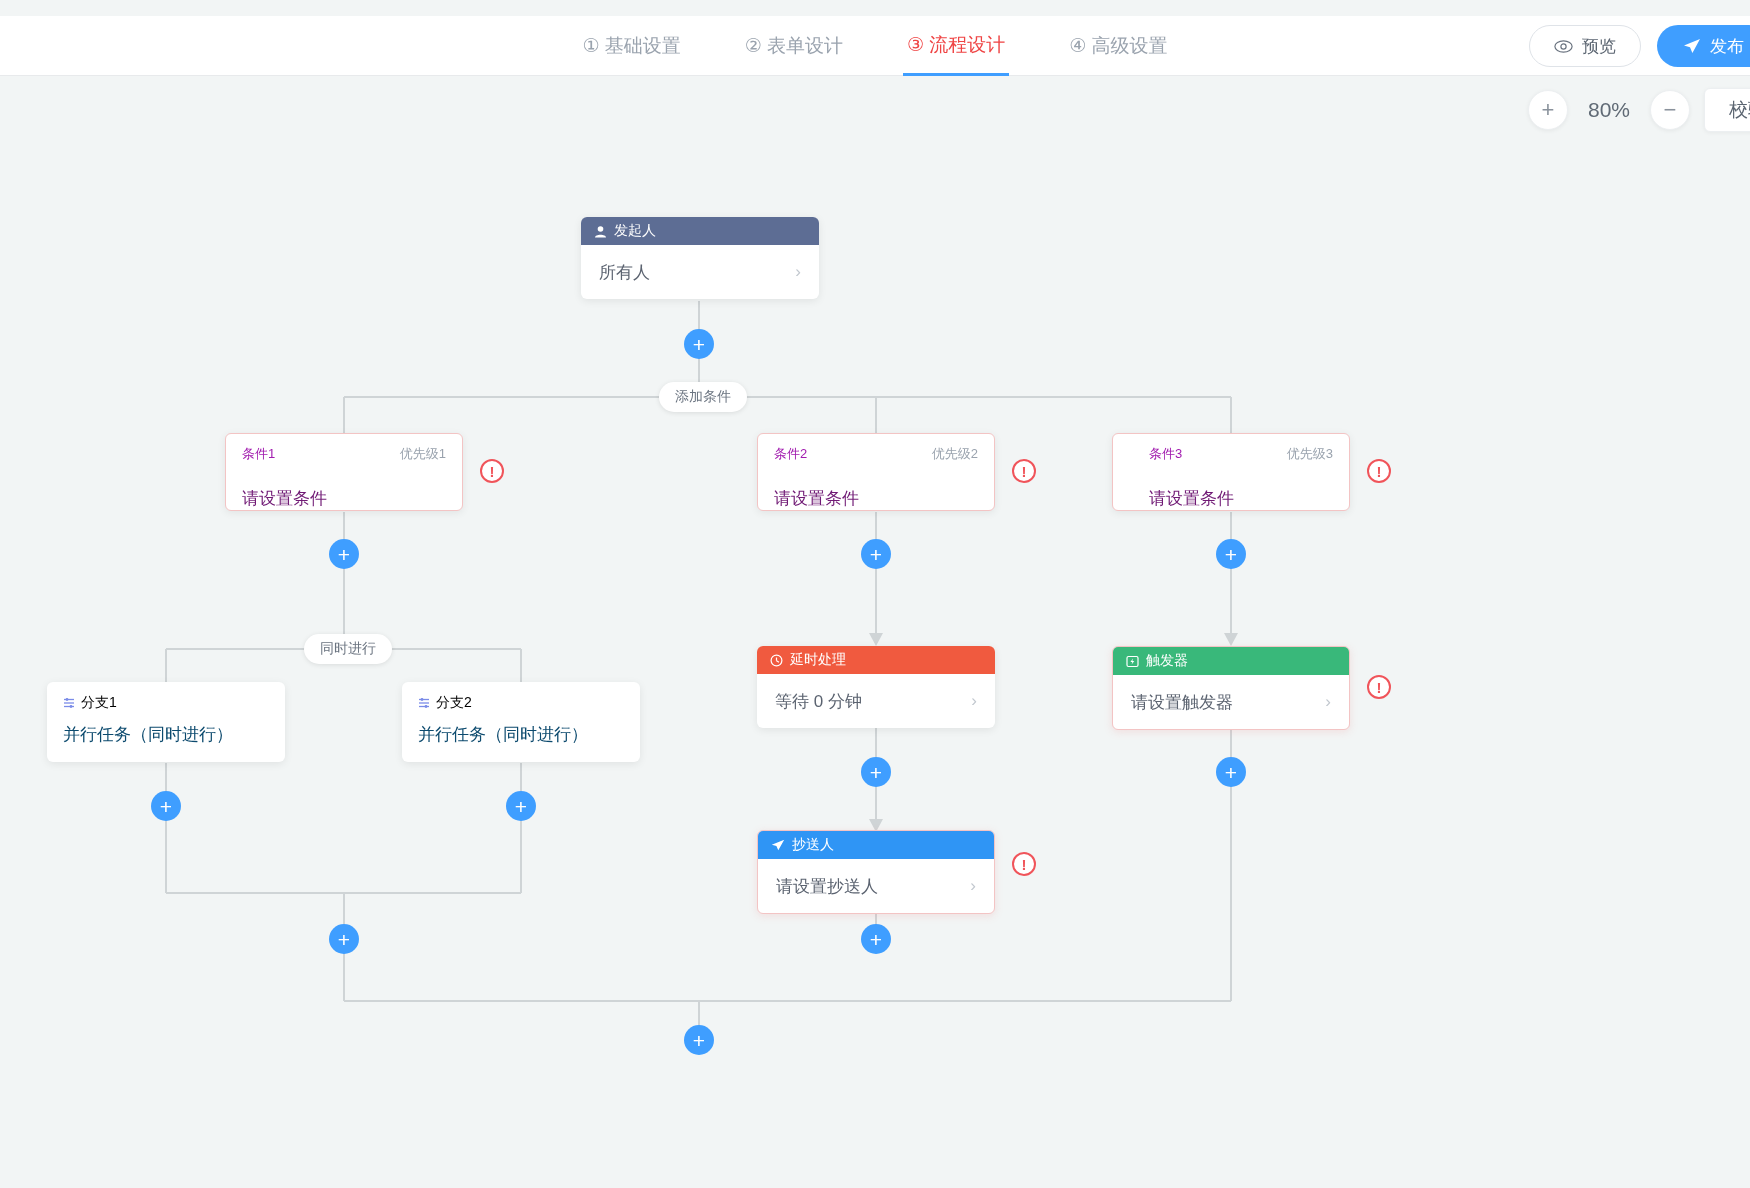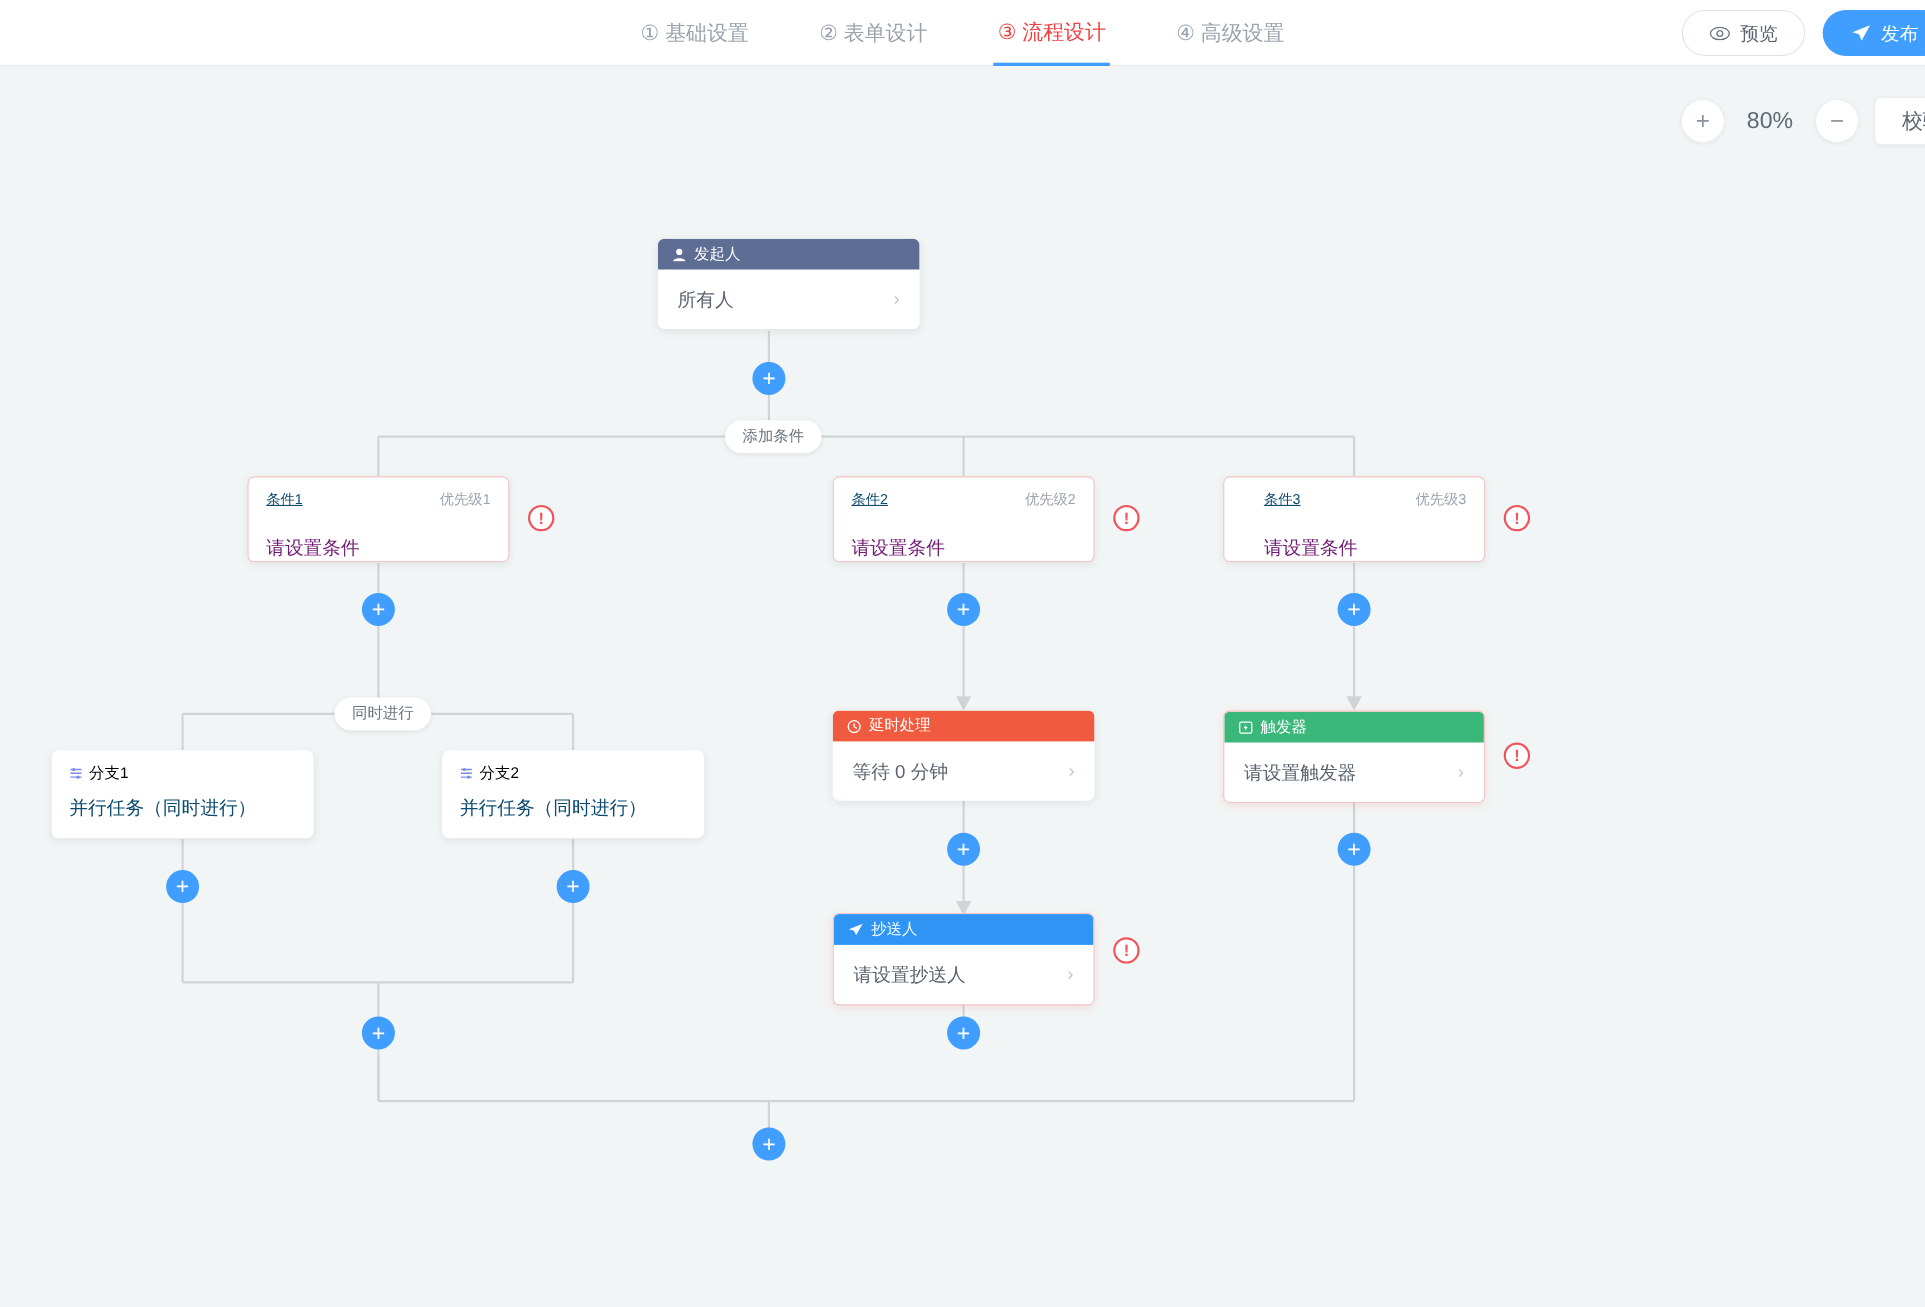--- a/index.html
+++ b/index.html
@@ -6,21 +6,21 @@
   html, body {
     margin: 0; padding: 0;
     width: 1750px; height: 1188px;
     font-family: "Liberation Sans", "DejaVu Sans", sans-serif;
     background: #f2f5f5;
     overflow: hidden;
   }
 
   
   .topbar {
-    position: absolute; left: 0; top: 0;
+    position: absolute; left: 0; top: 16px;
     width: 1750px; height: 60px;
     background: #ffffff;
     border-bottom: 1px solid #e8eaec;
   }
   .steps {
     position: absolute; left: 0; top: 0;
     width: 1750px; height: 60px;
     display: flex; align-items: center; justify-content: center;
     gap: 56px;
   }
@@ -106,21 +106,21 @@
   .hd-cc      { background: #2f95f5; }
 
   
   .cond {
     position: absolute; width: 238px; height: 78px;
     background: #fff; border: 1px solid #f3c4c4;
     border-radius: 6px; box-shadow: 0 2px 8px rgba(0,0,0,.07);
     padding: 11px 16px 0 16px;
   }
   .cond-top { display: flex; justify-content: space-between; font-size: 13px; }
-  .cond-name { color: #0c4a6e; text-decoration: underline; }
+  .cond-name { color: #a21caf; }
   .cond-prio { color: #9aa3ae; }
   .cond-body { margin-top: 24px; font-size: 17px; color: #701a75; }
 
   
   .branch {
     position: absolute; width: 238px; height: 80px;
     background: #fff; border-radius: 6px;
     box-shadow: 0 2px 8px rgba(0,0,0,.08);
     padding: 12px 16px 0 16px;
   }
@@ -229,21 +229,21 @@
       <line x1="699" y1="940" x2="699" y2="975"></line>
     </g>
 
     <g fill="#cfd4d6">
       <polygon points="869,572 883,572 876,585"></polygon>
       <polygon points="1224,572 1238,572 1231,585"></polygon>
       <polygon points="869,758 883,758 876,771"></polygon>
     </g>
   </svg>
 
-  <div class="node" style="left:581px; top:156px;margin-left:17px;">
+  <div class="node" style="left:581px; top:156px;">
     <div class="node-hd hd-starter">
       <span>
         <svg width="13" height="13" viewBox="0 0 13 13">
           <circle cx="6.5" cy="4" r="2.8" fill="#fff"></circle>
           <path d="M1 12.5 C1 8.8 12 8.8 12 12.5 Z" fill="#fff"></path>
         </svg>
       </span>
       <span>发起人</span>
     </div>
     <div class="node-bd">

